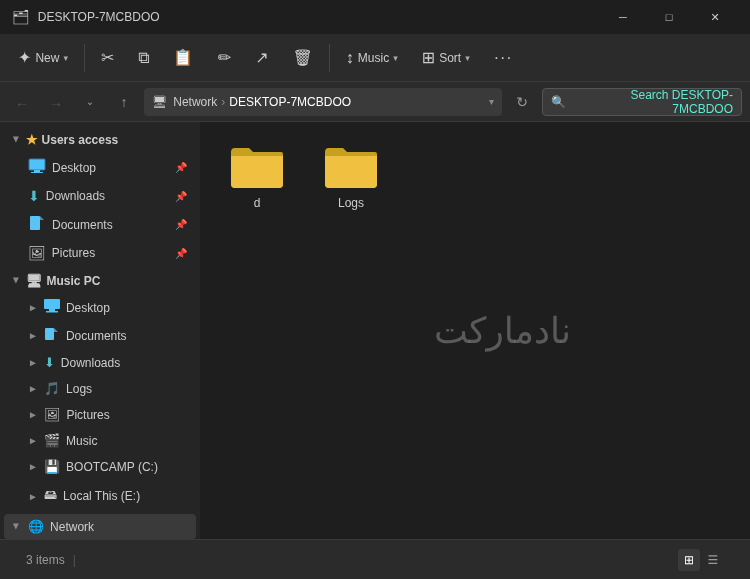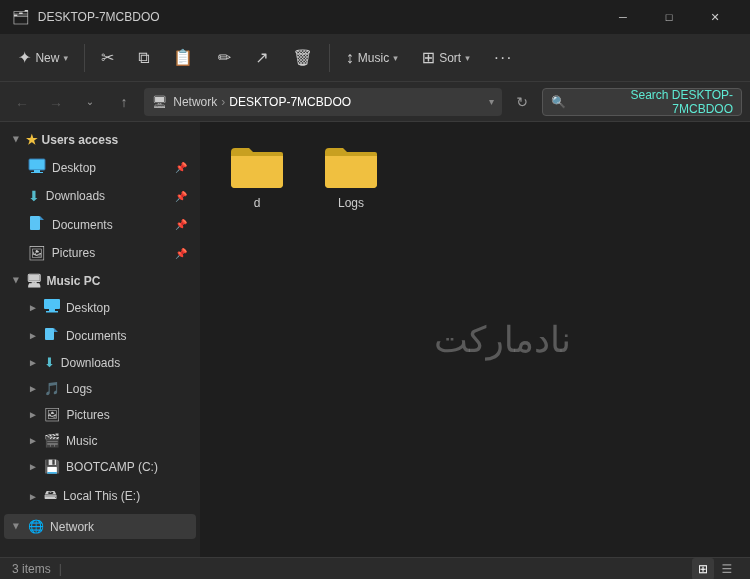--- a/index.html
+++ b/index.html
@@ -235,26 +235,26 @@
       transform: translate(-50%, -50%);
       text-align: center;
       pointer-events: none;
       z-index: 0;
     }
     #watermark .persian { font-size: 36px; color: rgba(150,150,150,0.5); display: block; }
     #watermark .english { font-size: 36px; color: rgba(150,150,150,0.5); display: block; }
 
     
     #status-bar {
-      height: 22px;
+      height: 40px;
       background: #2b2b2b;
       border-top: 1px solid #3a3a3a;
       display: flex;
       align-items: center;
-      padding: 0 12px;
+      padding: 0 26px;
       font-size: 12px;
       color: #999;
       flex-shrink: 0;
       justify-content: space-between;
     }
     .view-toggle {
       display: flex;
       gap: 2px;
     }
     .view-btn {

